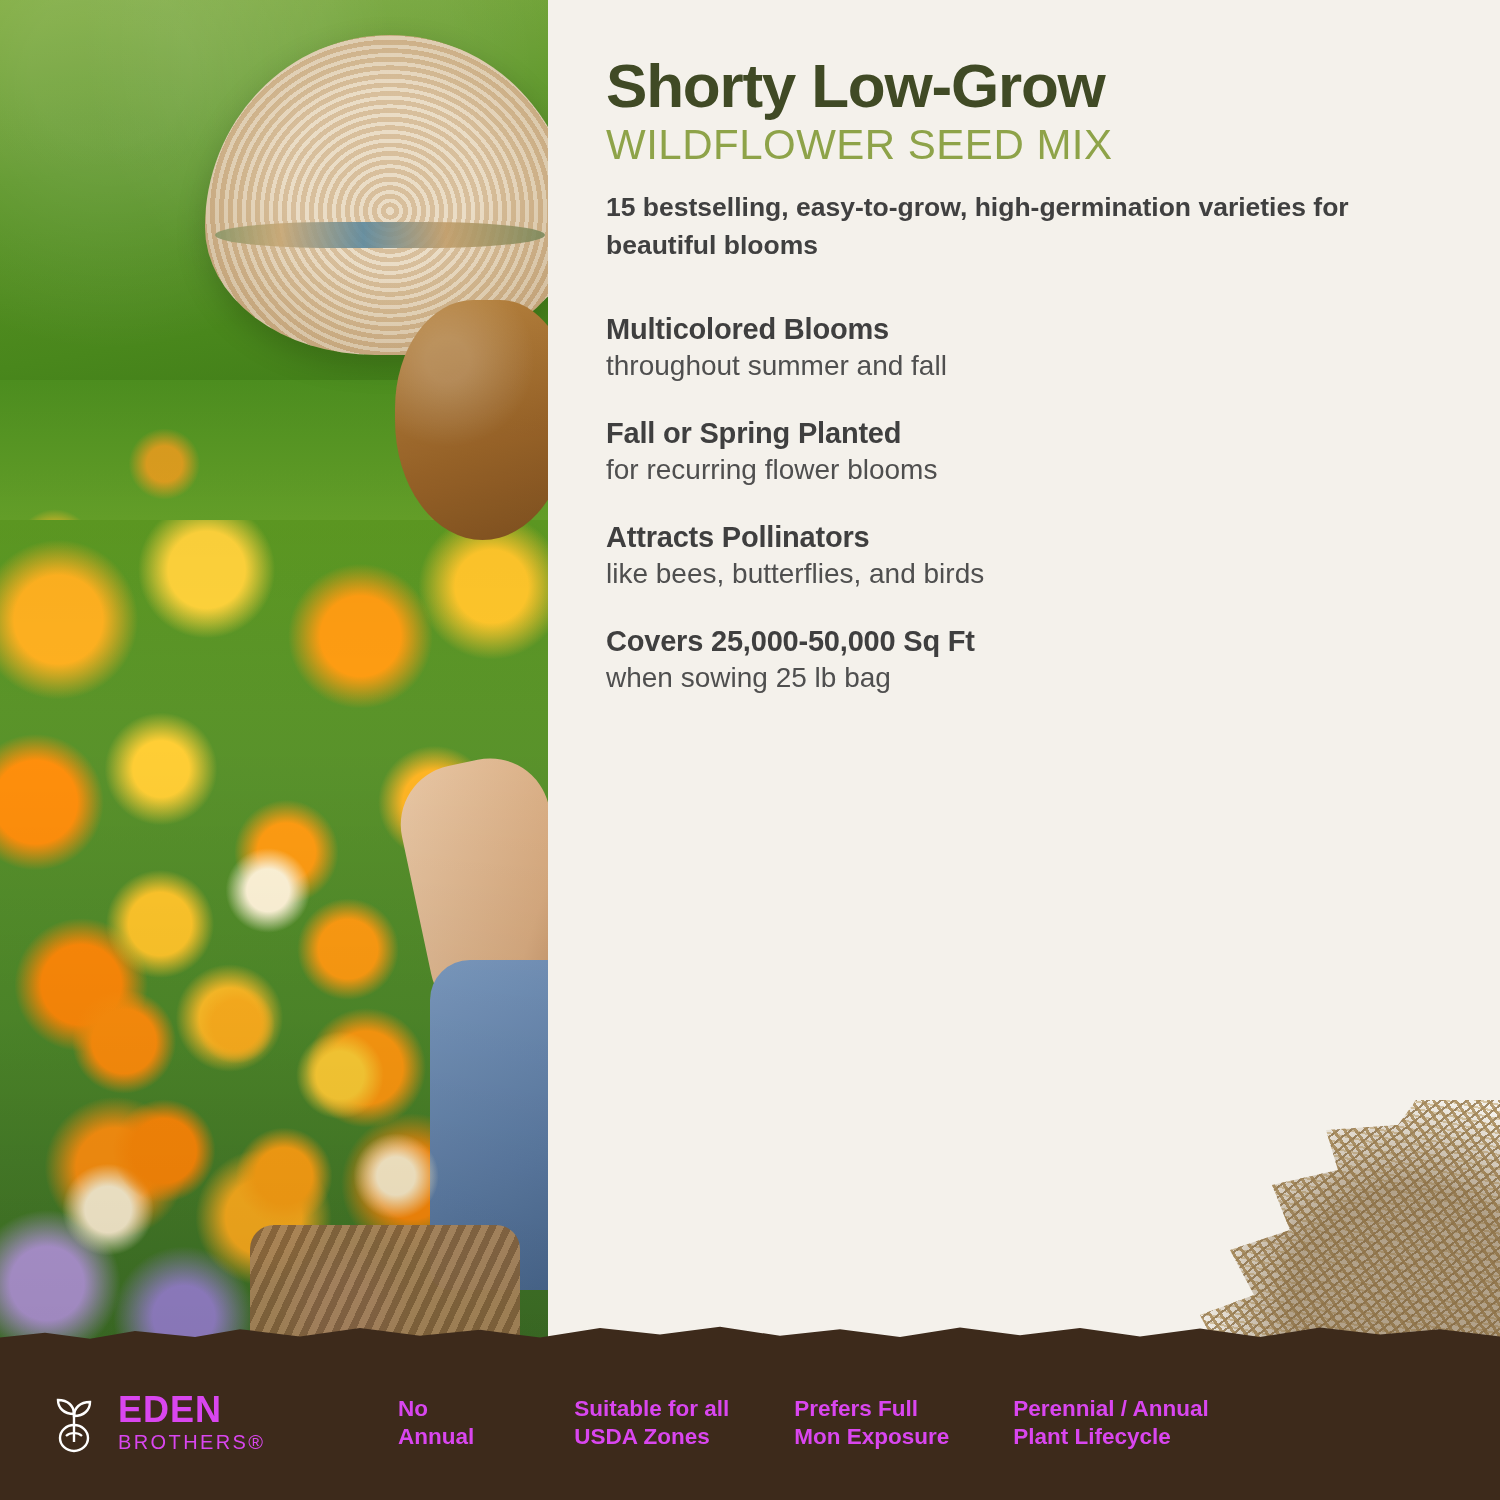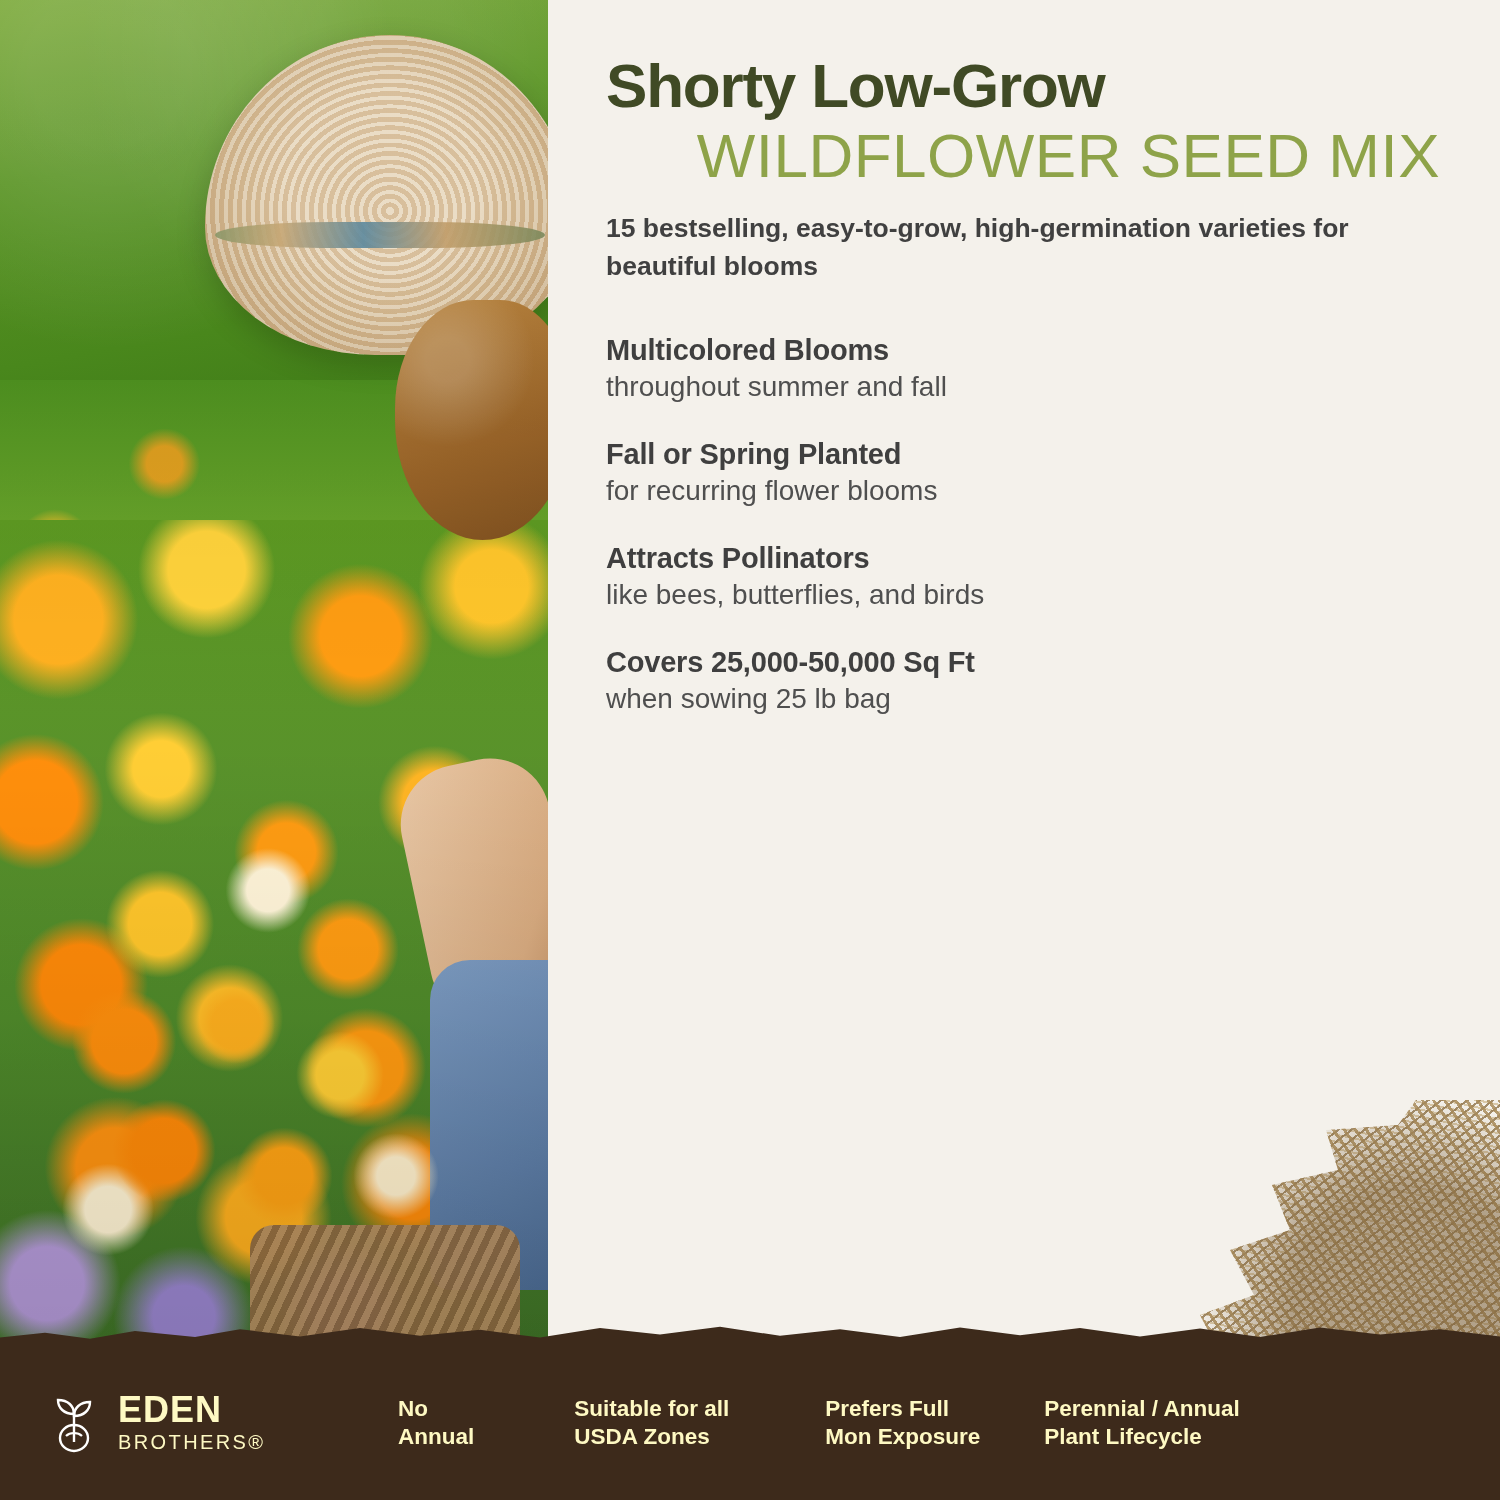--- a/index.html
+++ b/index.html
@@ -133,26 +133,25 @@
     padding:54px 60px 0 58px;
   }
   .title {
     font-size:62px;
     font-weight:bold;
     color:#404a25;
     letter-spacing:-1.2px;
     line-height:1.02;
   }
   .subtitle {
-    font-size:62px;
+    font-size:42px;
     color:#8ea349;
     letter-spacing:.5px;
     margin-top:6px;
     line-height:1.05;
-    text-align:right;
   }
   .lede {
     margin-top:22px;
     font-size:26.5px;
     color:#404040;
     line-height:1.42;
     max-width:770px;
     font-weight:bold;
   }
   .features { margin-top:48px; }
@@ -187,21 +186,21 @@
       repeating-linear-gradient(12deg, rgba(196,170,120,.6) 0 2px, rgba(80,60,34,0) 2px 7px);
     clip-path:polygon(100% 0, 100% 100%, 6% 100%, 0 86%, 18% 78%, 10% 60%, 30% 52%, 24% 34%, 46% 28%, 42% 12%, 66% 10%, 72% 0);
   }
 
   
   .footer {
     position:absolute;
     left:0; right:0; bottom:0;
     height:155px;
     background:#3d2a1b;
-    color:#fef9c3;
+    color:#d946ef;
   }
   .footer-torn {
     position:absolute;
     left:0; right:0; top:-26px;
     height:30px;
     background:#3d2a1b;
     clip-path:polygon(
       0% 100%, 0% 62%, 3% 46%, 6% 66%, 9% 40%, 13% 60%, 16% 34%, 20% 58%,
       24% 30%, 28% 56%, 32% 36%, 36% 62%, 40% 30%, 44% 52%, 48% 26%,
       52% 56%, 56% 34%, 60% 60%, 64% 28%, 68% 54%, 72% 30%, 76% 58%,
@@ -222,21 +221,21 @@
   }
   .badges { display:flex; align-items:center; gap:2px; flex:1; }
   .badge {
     font-size:22.5px;
     font-weight:bold;
     line-height:1.24;
     white-space:nowrap;
   }
   .badge.b1 { margin-left:52px; }
   .badge.b2 { margin-left:98px; }
-  .badge.b3 { margin-left:94px; }
+  .badge.b3 { margin-left:63px; }
   .badge.b4 { margin-left:62px; }
 </style>
 </head>
 <body>
 
 <div class="poster">
 
   <div class="photo">
     <div class="grass-top"></div>
     <div class="grass-mid"></div>

